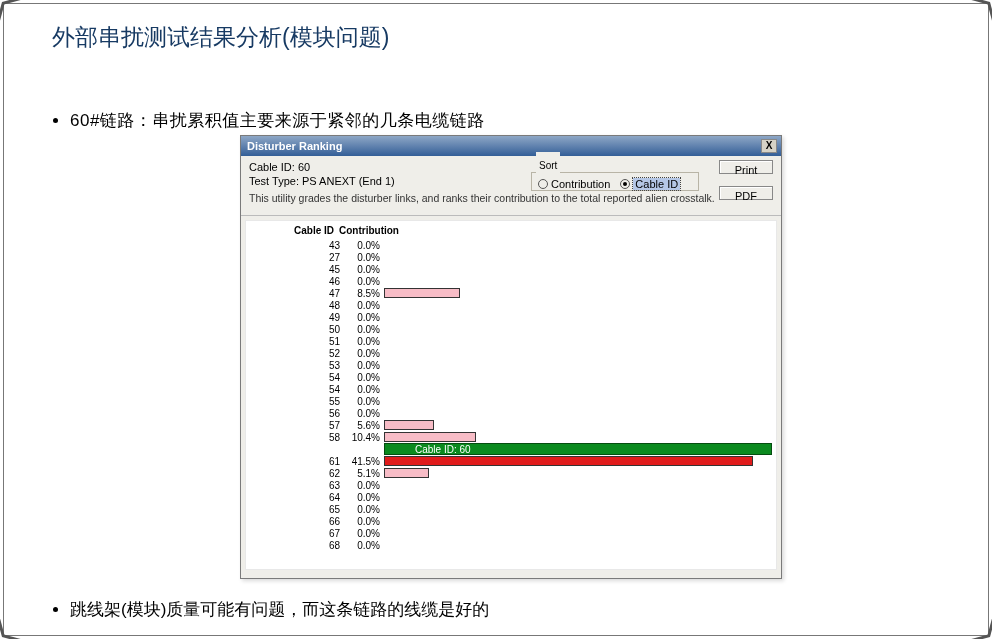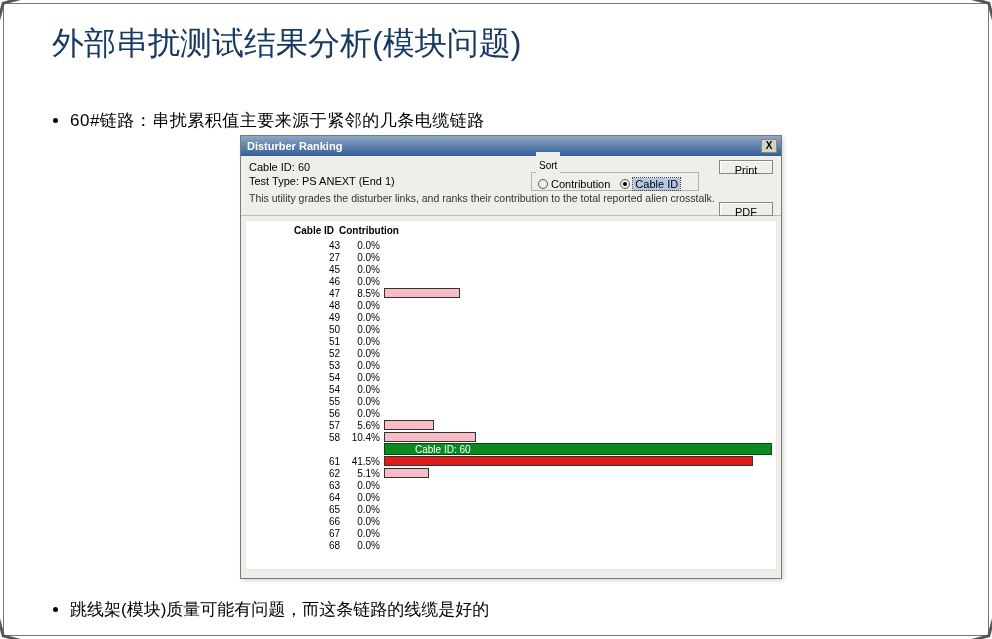--- a/index.html
+++ b/index.html
@@ -13,21 +13,21 @@
   .tr { top: 2px; right: 2px; }
   .tr::before { width: 3px; height: 20px; right: 0; top: 0; transform: skewX(15deg); transform-origin: top right; }
   .tr::after  { width: 20px; height: 3px; right: 0; top: 0; transform: skewY(15deg); transform-origin: top right; }
   .bl { bottom: 2px; left: 2px; }
   .bl::before { width: 3px; height: 20px; left: 0; bottom: 0; transform: skewX(15deg); transform-origin: bottom left; }
   .bl::after  { width: 20px; height: 3px; left: 0; bottom: 0; transform: skewY(15deg); transform-origin: bottom left; }
   .br { bottom: 2px; right: 2px; }
   .br::before { width: 3px; height: 20px; right: 0; bottom: 0; transform: skewX(-15deg); transform-origin: bottom right; }
   .br::after  { width: 20px; height: 3px; right: 0; bottom: 0; transform: skewY(-15deg); transform-origin: bottom right; }
 
-  .title { position: absolute; left: 52px; top: 22px; font-size: 32px; color: #173a63; font-weight: 500; }
+  .title { position: absolute; left: 52px; top: 22px; font-size: 23px; color: #173a63; font-weight: 500; }
   .bullets { position: absolute; left: 52px; top: 80px; width: 880px; }
   .bullets li { list-style: disc; margin-left: 18px; margin-bottom: 8px; font-size: 17px; color: #000; line-height: 1.5; margin-top: 28px; }
   .bullets li .lead { letter-spacing: 0.5px; }
   .bullet2-wrap { position: absolute; left: 52px; top: 598px; width: 880px; }
   .bullet2-wrap li { list-style: disc; margin-left: 18px; font-size: 17px; color: #000; }
 
   
   .shot { position: absolute; left: 240px; top: 135px; width: 542px; height: 444px; background: #efeee9; border: 1px solid #7a7a7a; box-shadow: 2px 2px 4px rgba(0,0,0,0.15); font-family: Tahoma, Arial, sans-serif; font-size: 11px; color: #000; }
   .titlebar { height: 20px; background: linear-gradient(#8ea7c6,#335e97); color: #fff; display: flex; align-items: center; padding: 0 4px 0 6px; font-weight: bold; }
   .titlebar .t { flex: 1; }
@@ -36,21 +36,21 @@
   .hdr-labels { position: absolute; left: 8px; top: 4px; line-height: 14px; }
   .sort-group { position: absolute; left: 290px; top: 3px; width: 168px; height: 32px; border: 1px solid #b8b4a6; }
   .sort-group legend { font-size: 10px; padding: 8px 3px; background: #efeee9; margin-left: 4px; position: relative; top: -7px; }
   .sort-group .opts { display: flex; gap: 10px; padding: 0 6px; margin-top: -8px; }
   .radio { display: inline-flex; align-items: center; gap: 3px; }
   .radio .dot { width: 10px; height: 10px; border: 1px solid #555; border-radius: 50%; display: inline-flex; align-items: center; justify-content: center; }
   .radio.sel .dot::after { content: ""; width: 4px; height: 4px; background: #000; border-radius: 50%; }
   .radio.sel .lbl { background: #b5c7e6; outline: 1px dotted #444; padding: 0 2px; }
   .btn { position: absolute; width: 54px; height: 14px; right: 8px; background: #efeee9; border: 1px solid #888; box-shadow: inset 1px 1px 0 #fff; text-align: center; line-height: 19px; font-size: 11px; }
   .btn.print { top: 4px; }
-  .btn.pdf { top: 30px; margin-top: 16px; }
+  .btn.pdf { top: 30px; }
   .desc { position: absolute; left: 8px; top: 36px; font-size: 10.5px; color: #333; }
 
   .plot { position: relative; margin: 4px; height: 350px; background: #fff; border: 1px solid #e8e8e8; padding-top: 14px; }
   .colhdrs { display: flex; position: absolute; left: 0; top: 4px; font-weight: bold; font-size: 10px; }
   .colhdrs .c1 { width: 88px; text-align: right; }
   .colhdrs .c2 { width: 70px; text-align: center; }
   .rows { position: absolute; top: 18px; left: 12px; right: 4px; }
   .row { display: flex; align-items: center; height: 12px; }
   .row .id { width: 88px; text-align: right; padding-right: 6px; font-size: 10px; }
   .row .val { width: 38px; text-align: right; padding-right: 4px; font-size: 10px; }

